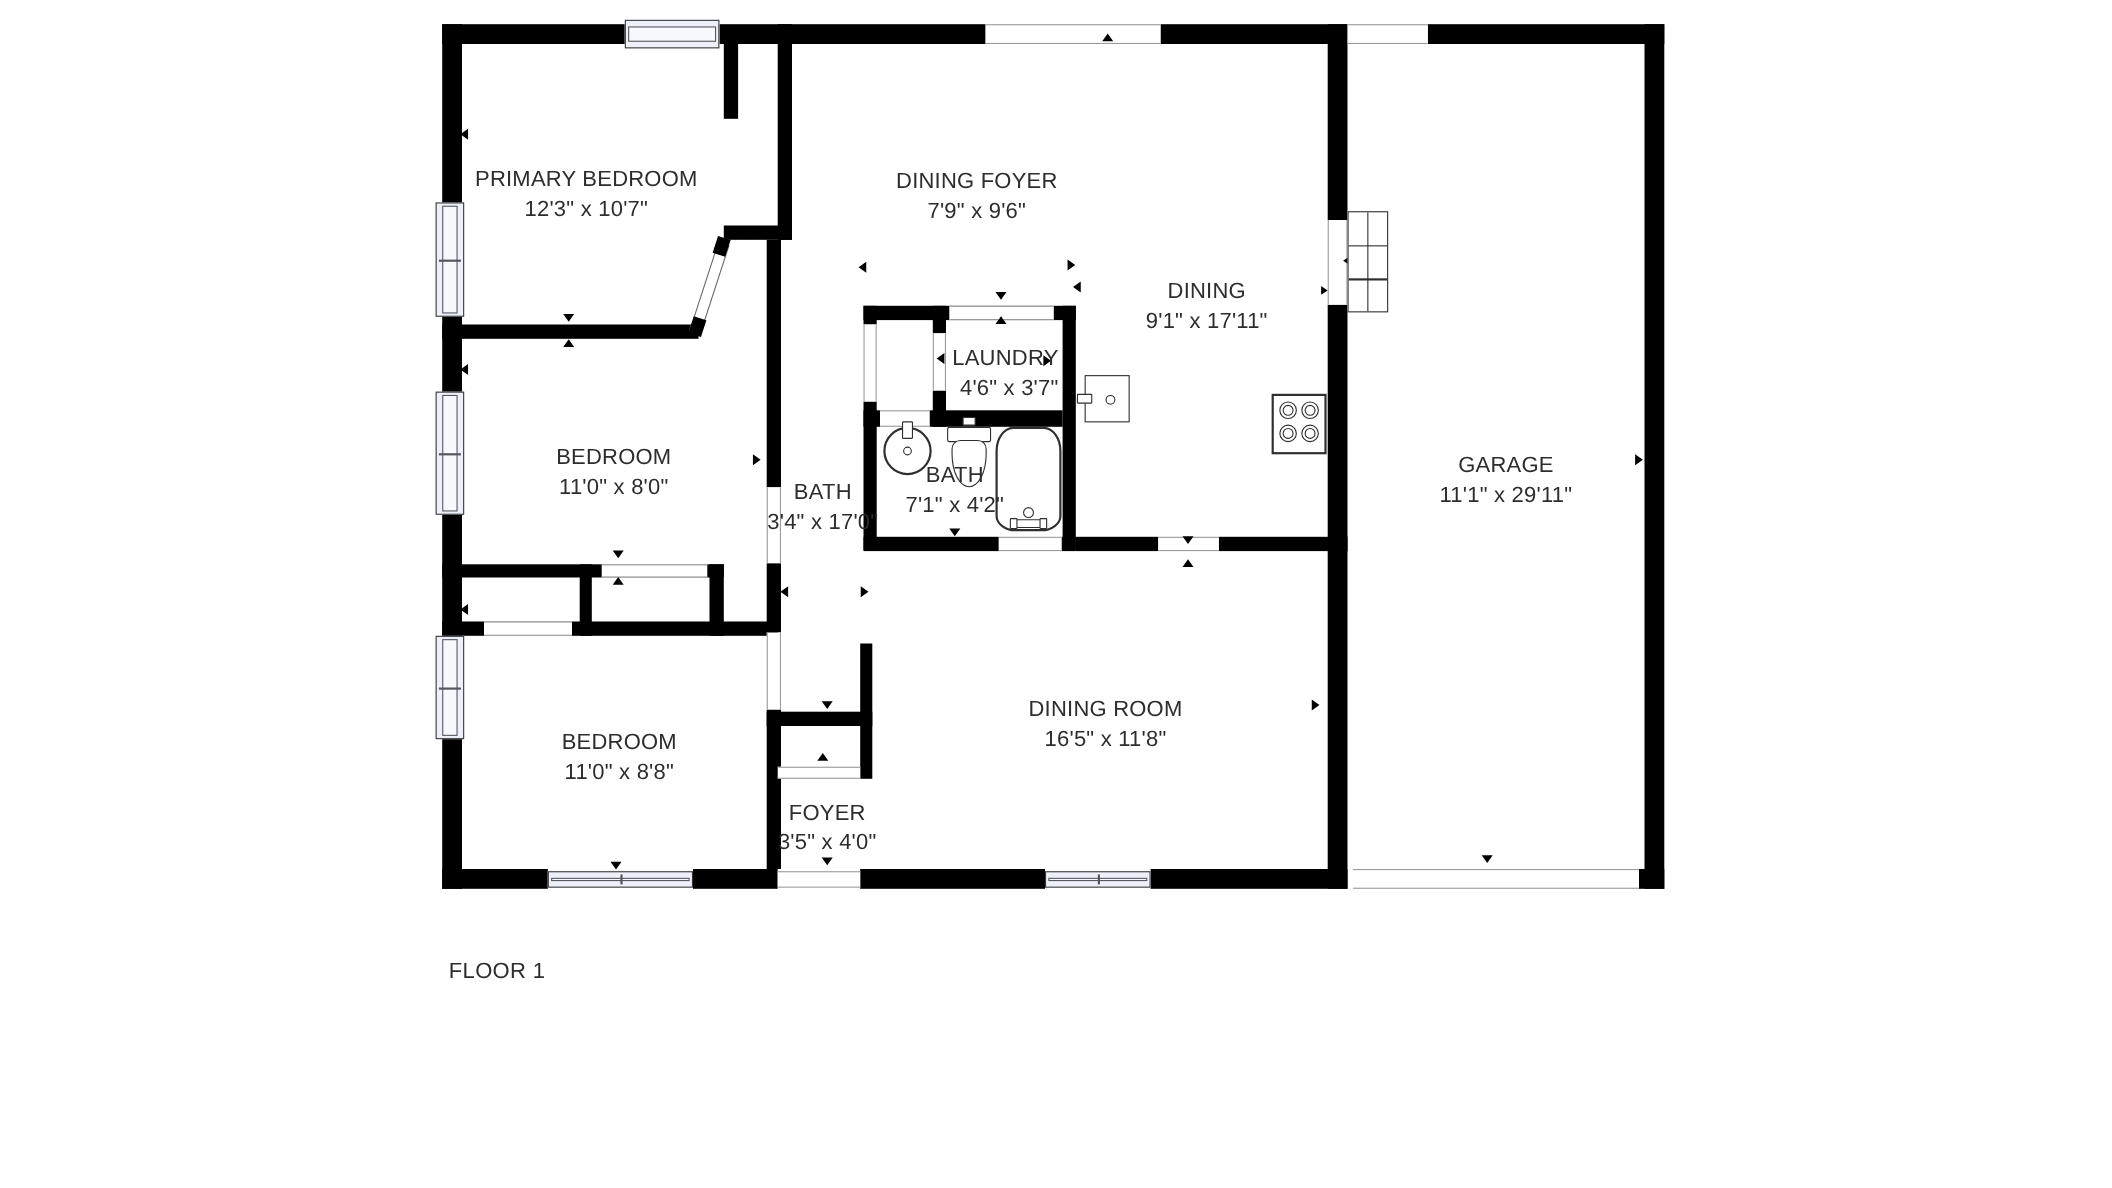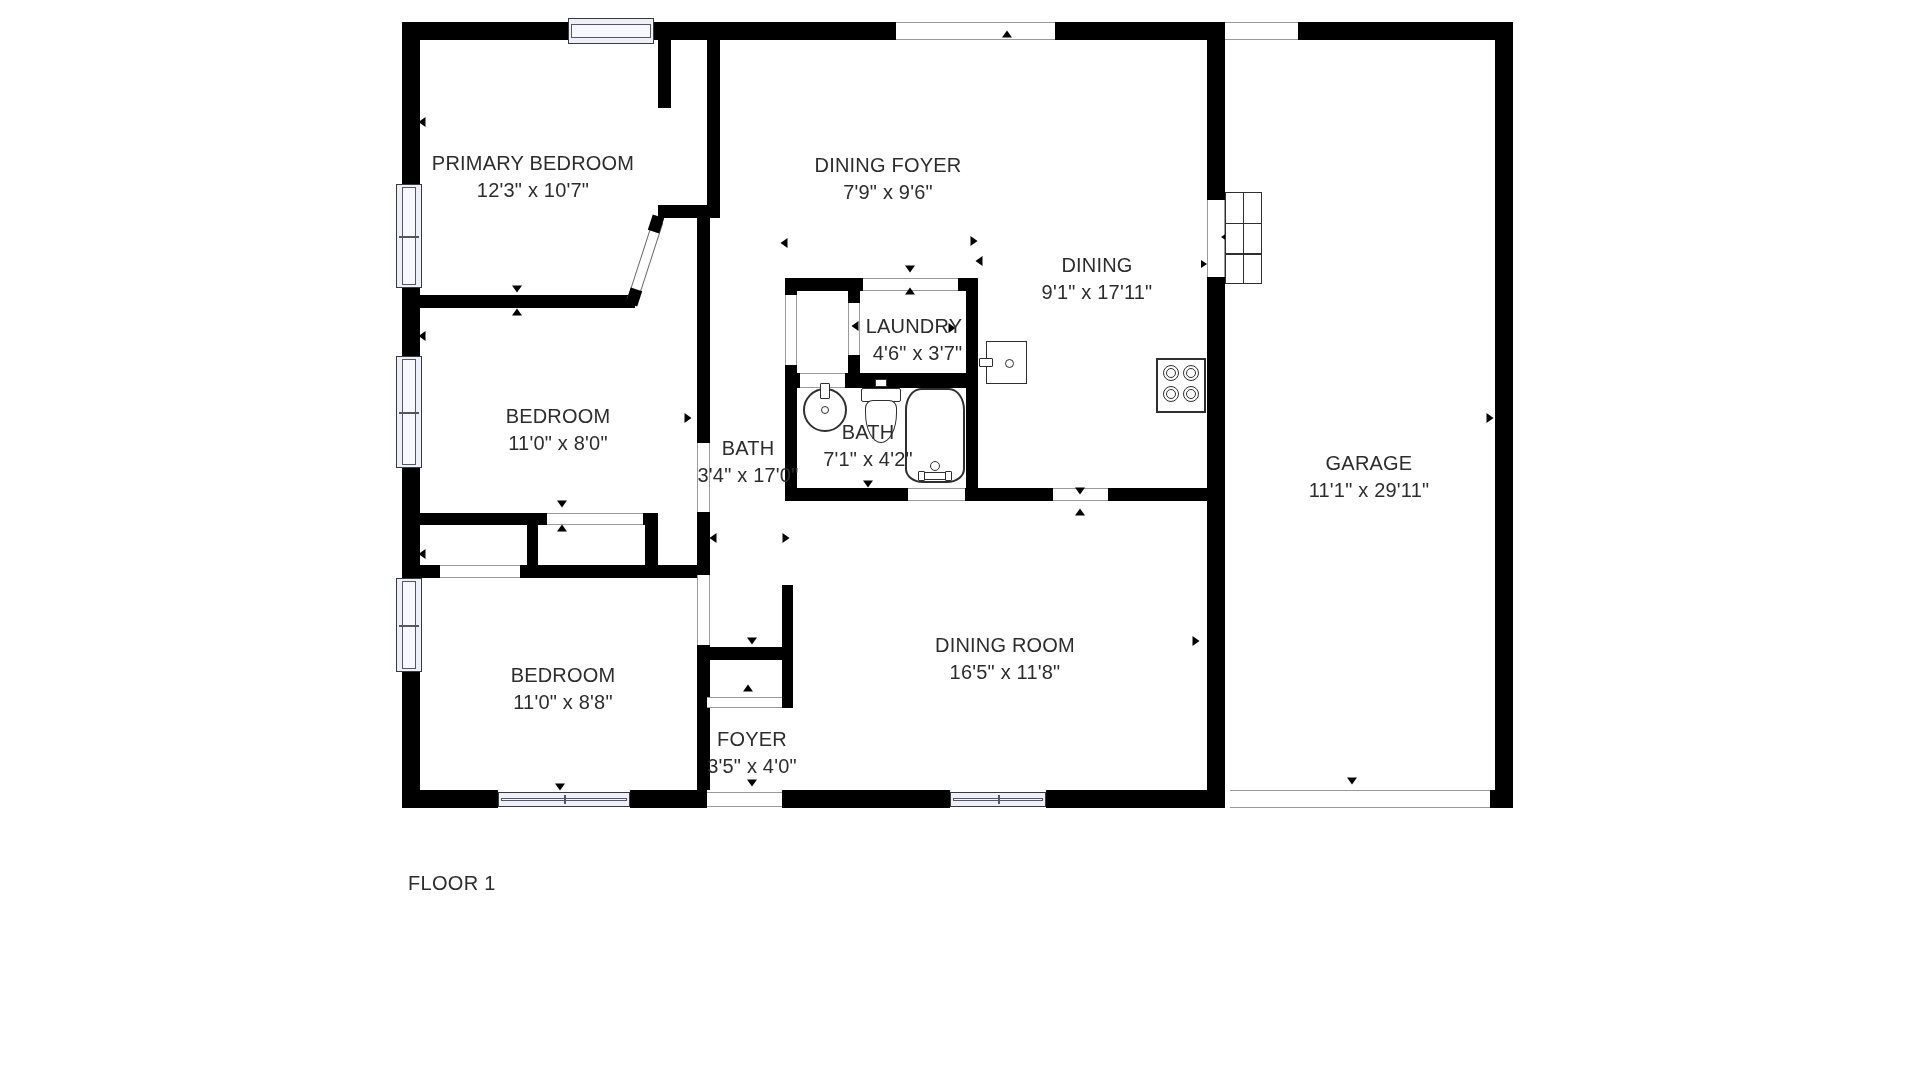--- a/index.html
+++ b/index.html
@@ -199,17 +199,17 @@
       <div>11'0" x 8'8"</div>
     </div>
     <div class="room-label" style="left: 1005px; top: 632px;">
       <div>DINING ROOM</div>
       <div>16'5" x 11'8"</div>
     </div>
     <div class="room-label" style="left: 752px; top: 726px;">
       <div>FOYER</div>
       <div>3'5" x 4'0"</div>
     </div>
-    <div class="room-label" style="left: 1369px; top: 410px; margin-top: 40px;">
+    <div class="room-label" style="left: 1369px; top: 410px;">
       <div>GARAGE</div>
       <div>11'1" x 29'11"</div>
     </div>
   </div>
 
 </body></html>

